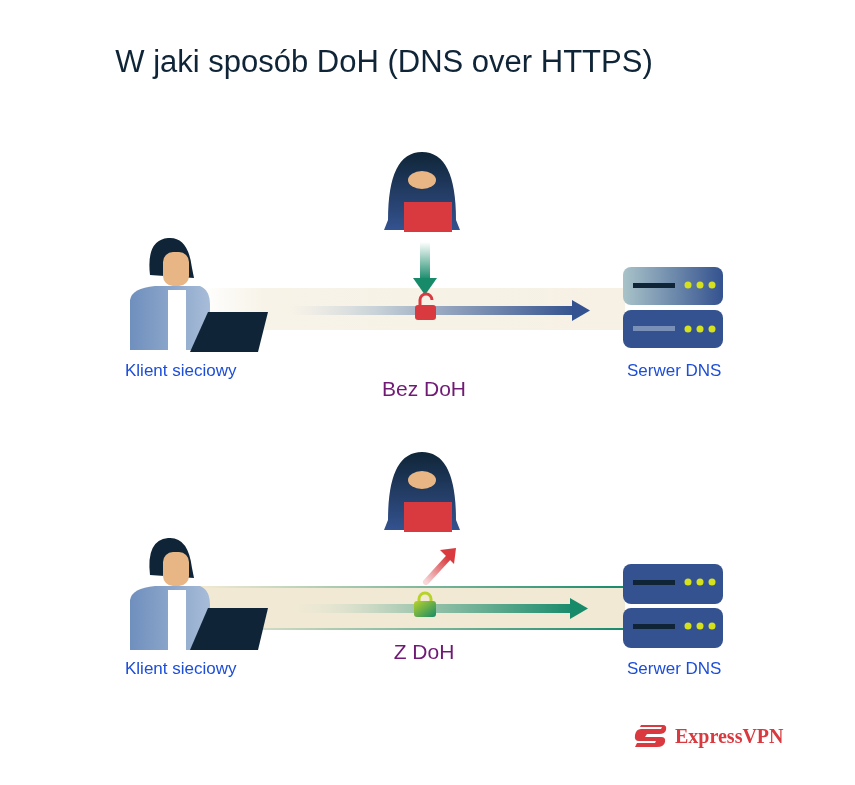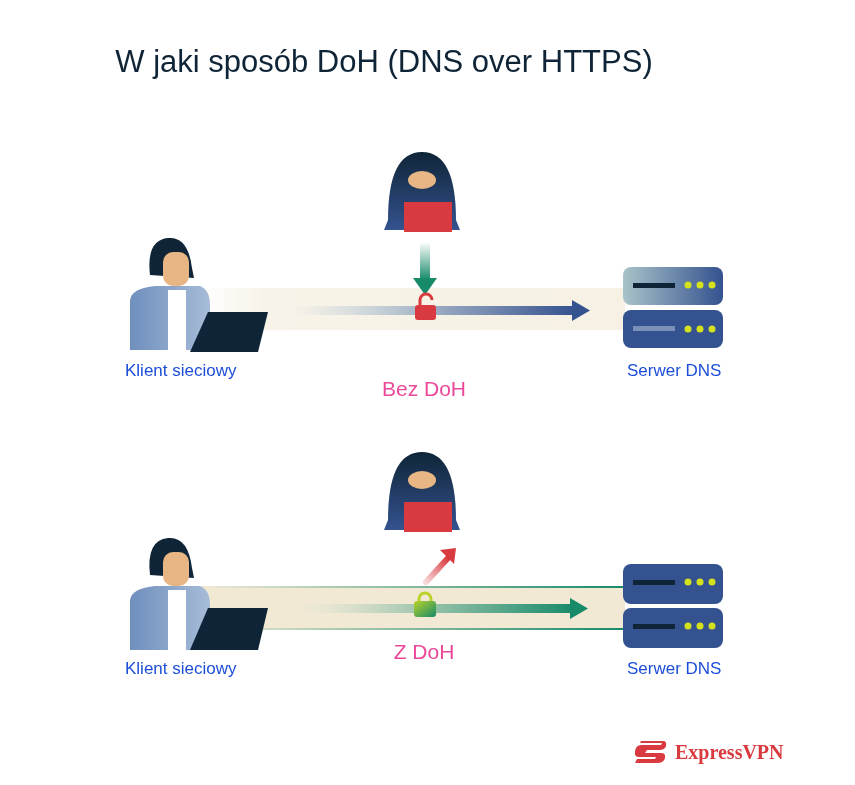--- a/index.html
+++ b/index.html
@@ -1,21 +1,21 @@
 <!DOCTYPE html>
 <html><head>
 <meta charset="utf-8">
 <style>
   html, body { margin:0; padding:0; background:#ffffff; }
   body { width:855px; height:785px; position:relative; overflow:hidden;
          font-family:"Liberation Sans", "DejaVu Sans", sans-serif; color:#0f2537; }
   .abs { position:absolute; }
   .title { left:0; width:768px; top:42px; text-align:center; font-size:31px; line-height:40px; color:#0f2537; }
   .label { font-size:17px; color:#1d4ed8; white-space:nowrap; }
-  .caption { font-size:21px; color:#ec4899; text-align:center; width:200px; }
+  .caption { font-size:21px; color:#701a75; text-align:center; width:200px; }
   .brand-text { font-family:"Liberation Serif", "DejaVu Serif", serif; font-size:20px; color:#d93a3f; font-weight:bold; }
 </style>
 </head>
 <body>
 
 <div class="abs title">
   <div>W jaki sposób DoH (DNS over HTTPS)</div>
 </div>
 
 <svg class="abs" style="left:0;top:140px" width="855" height="270">
@@ -162,18 +162,18 @@
     <circle cx="688" cy="186" r="3.5" fill="#d6e11e"></circle>
       <circle cx="700" cy="186" r="3.5" fill="#d6e11e"></circle>
       <circle cx="712" cy="186" r="3.5" fill="#d6e11e"></circle>
   </g>
 </svg>
 
 <div class="abs label" style="left:125px;top:659px">Klient sieciowy</div>
 <div class="abs label" style="left:627px;top:659px">Serwer DNS</div>
 <div class="abs caption" style="left:324px;top:640px">Z DoH</div>
 
-<div class="abs" style="left:633px;top:739px;display:flex;align-items:center;gap:8px">
+<div class="abs" style="left:633px;top:723px;display:flex;align-items:center;gap:8px">
   <svg width="34" height="26">
     <path d="M8,2 H30 Q34,2 33,7 Q32,11 26,11 H14 L12,14 H28 Q33,14 32,19 Q31,24 24,24 H2 L4,20 H22 L23,18 H6 Q1,18 2,12 Q3,6 8,6 H28 L29,4 H7 Z" fill="#d93a3f"></path>
   </svg>
   <span class="brand-text">ExpressVPN</span>
 </div>
 
 </body></html>

